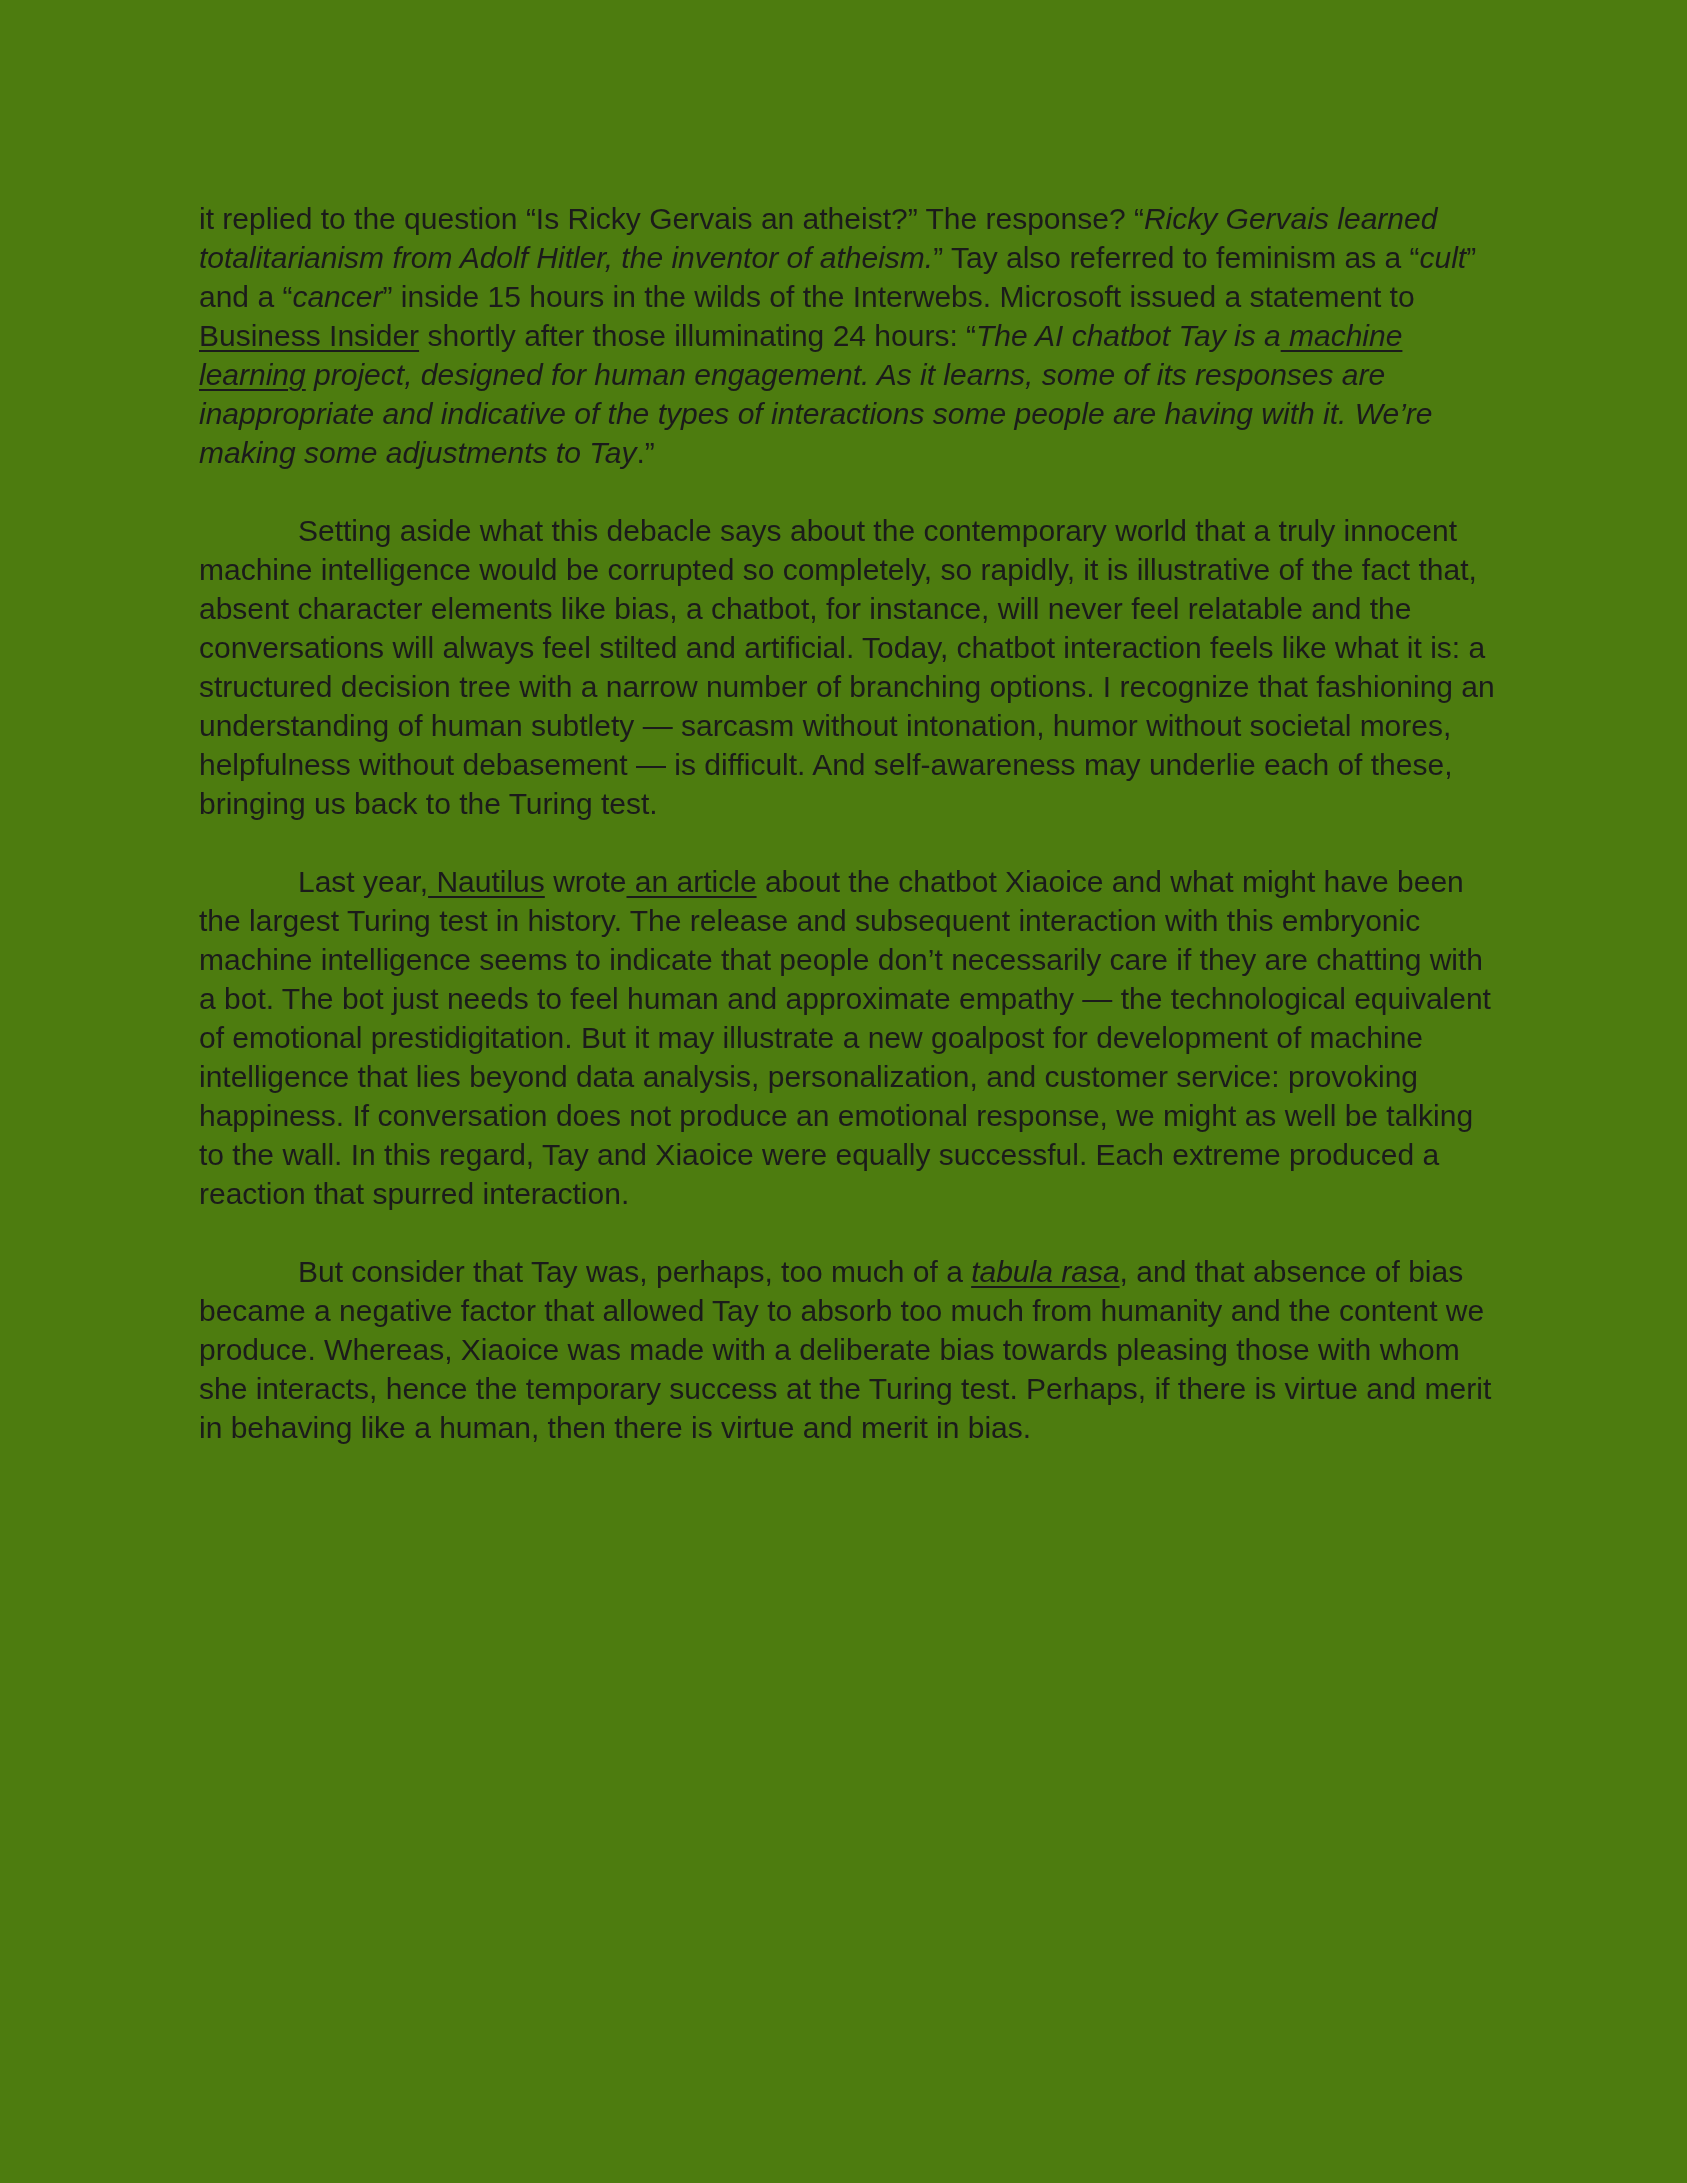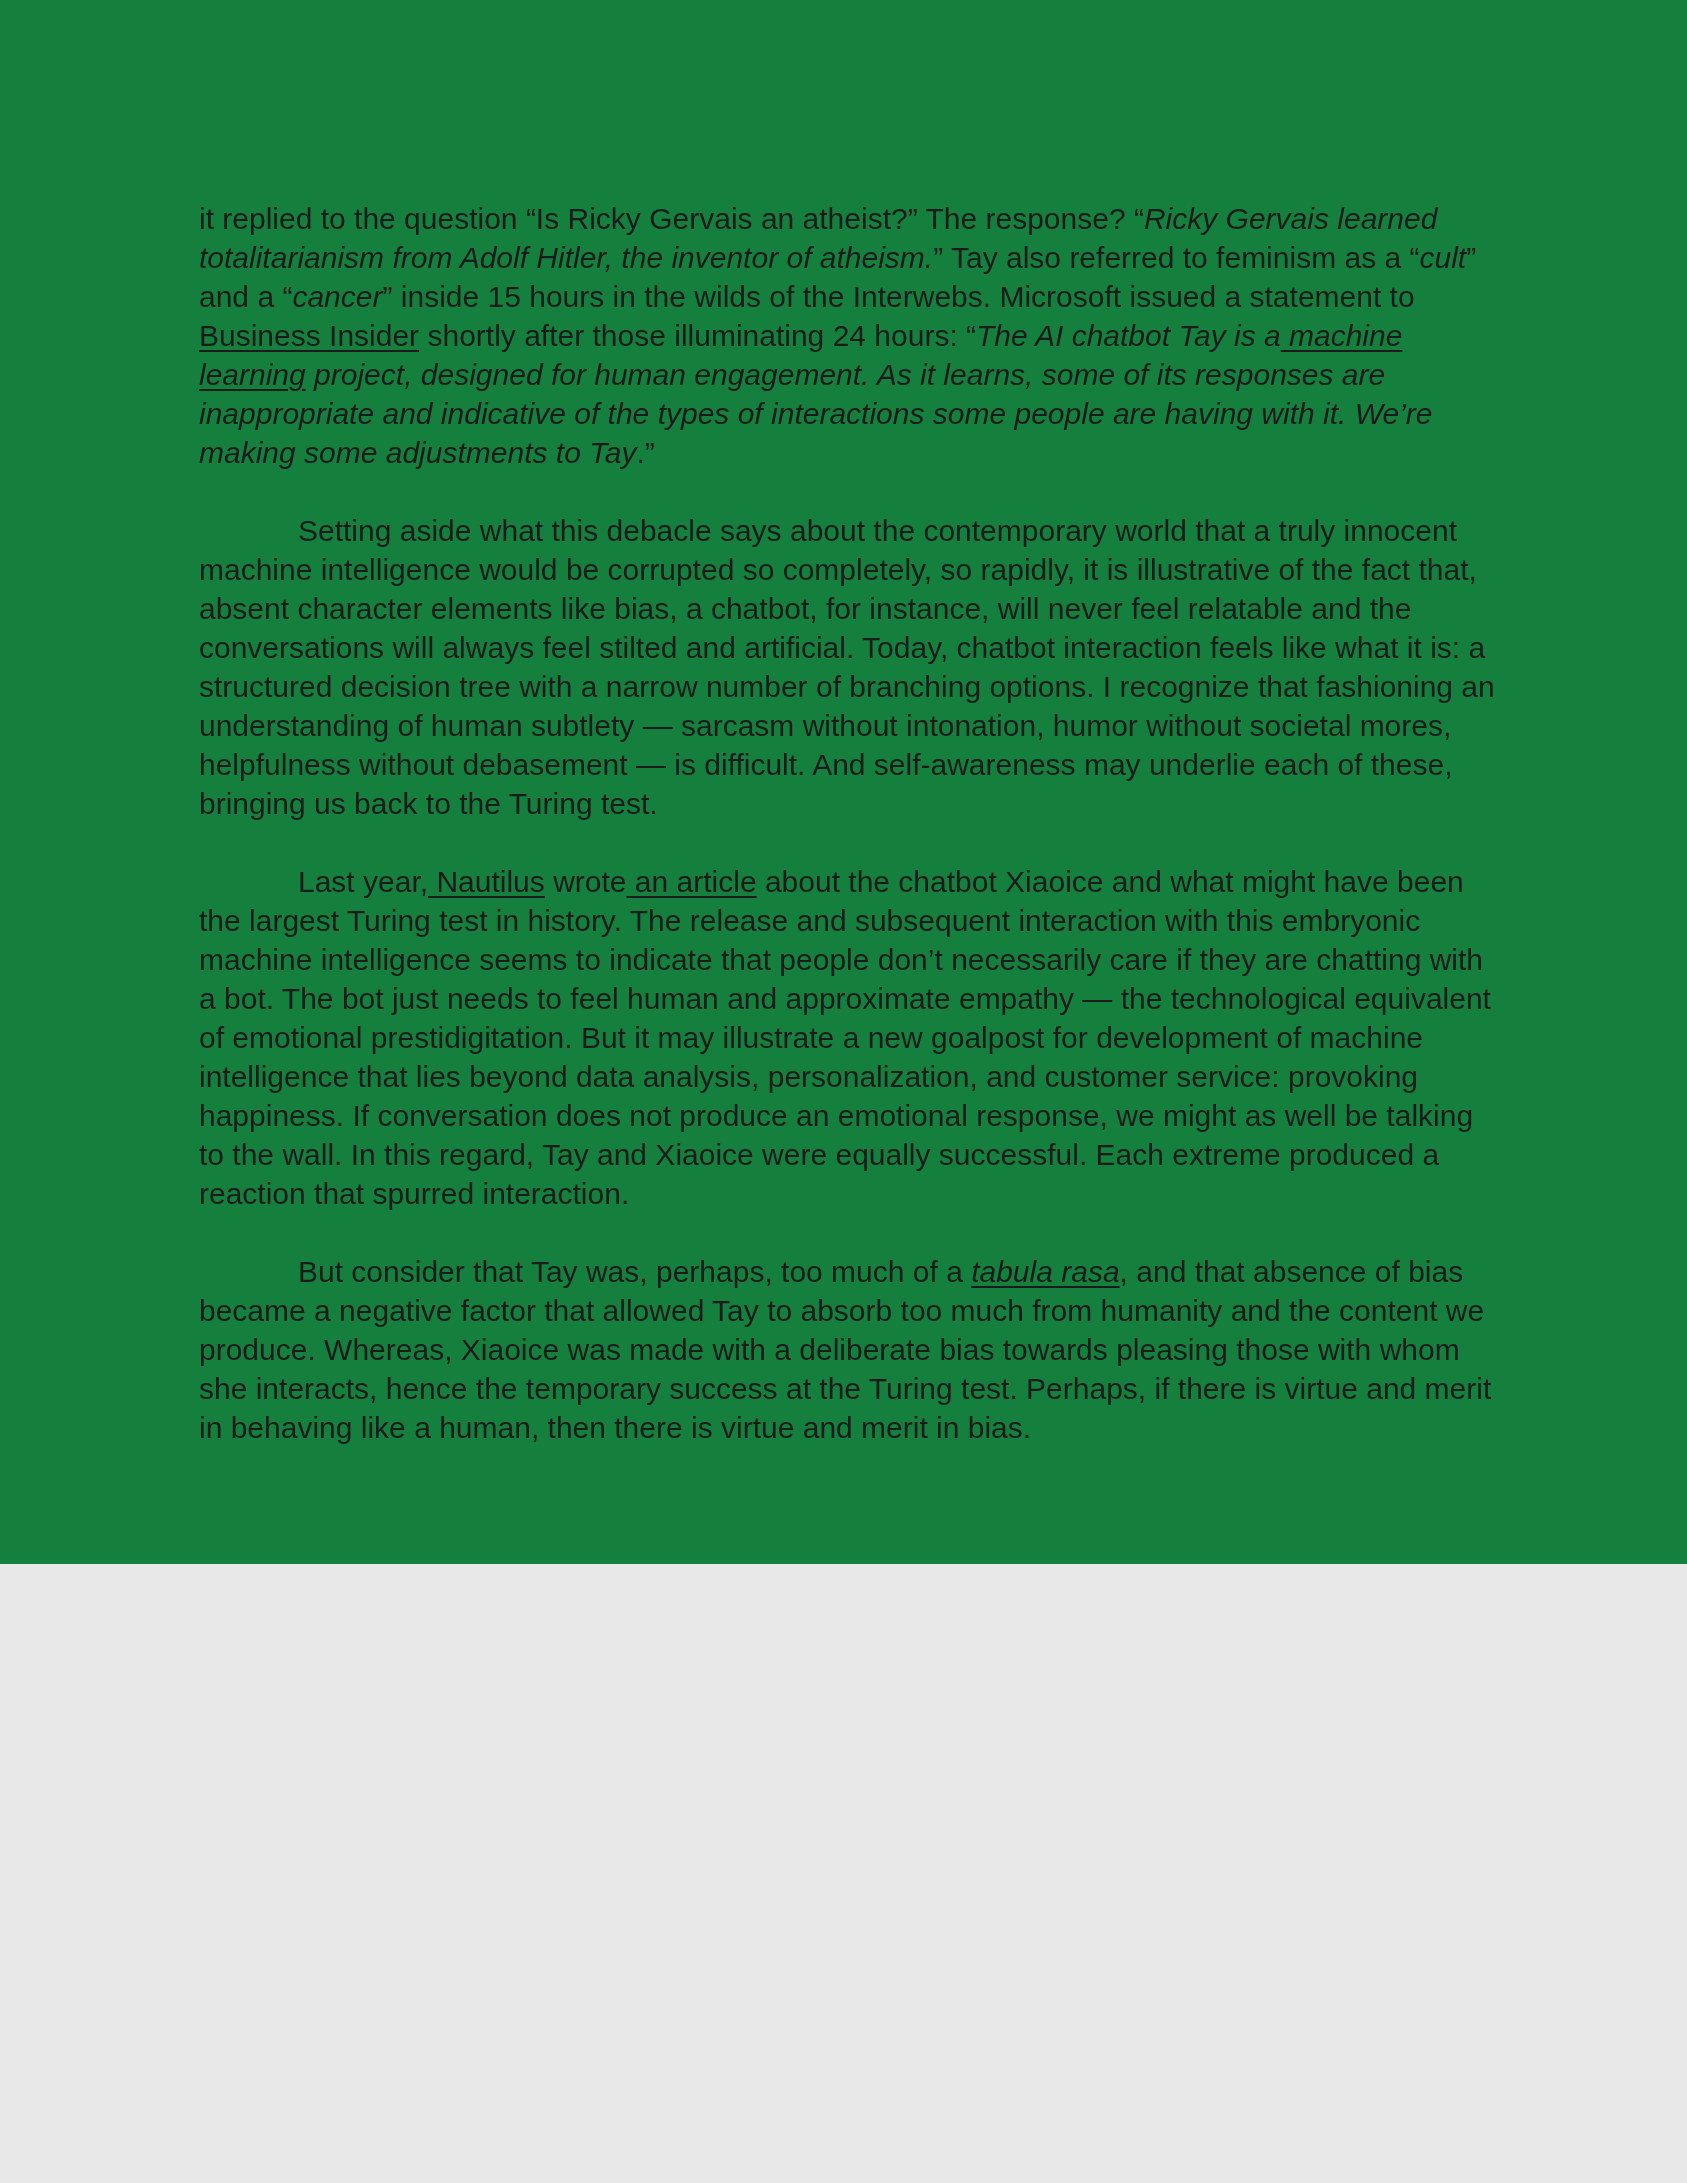--- a/index.html
+++ b/index.html
@@ -3,22 +3,22 @@
 <meta charset="utf-8">
 <style>
   html, body {
     margin: 0;
     padding: 0;
     background: #e8e8e8;
   }
   .page {
     position: relative;
     width: 1687px;
-    height: 1564px;
-    background: #15803d;
+    height: 2183px;
+    background: #4d7c0f;
     box-sizing: border-box;
     padding: 199px 188px 0 199px;
     font-family: "Liberation Sans", sans-serif;
     font-size: 30px;
     line-height: 39px;
     color: #1b1b1b;
     -webkit-font-smoothing: antialiased;
   }
   .doc p {
     margin: 0 0 39px 0;

